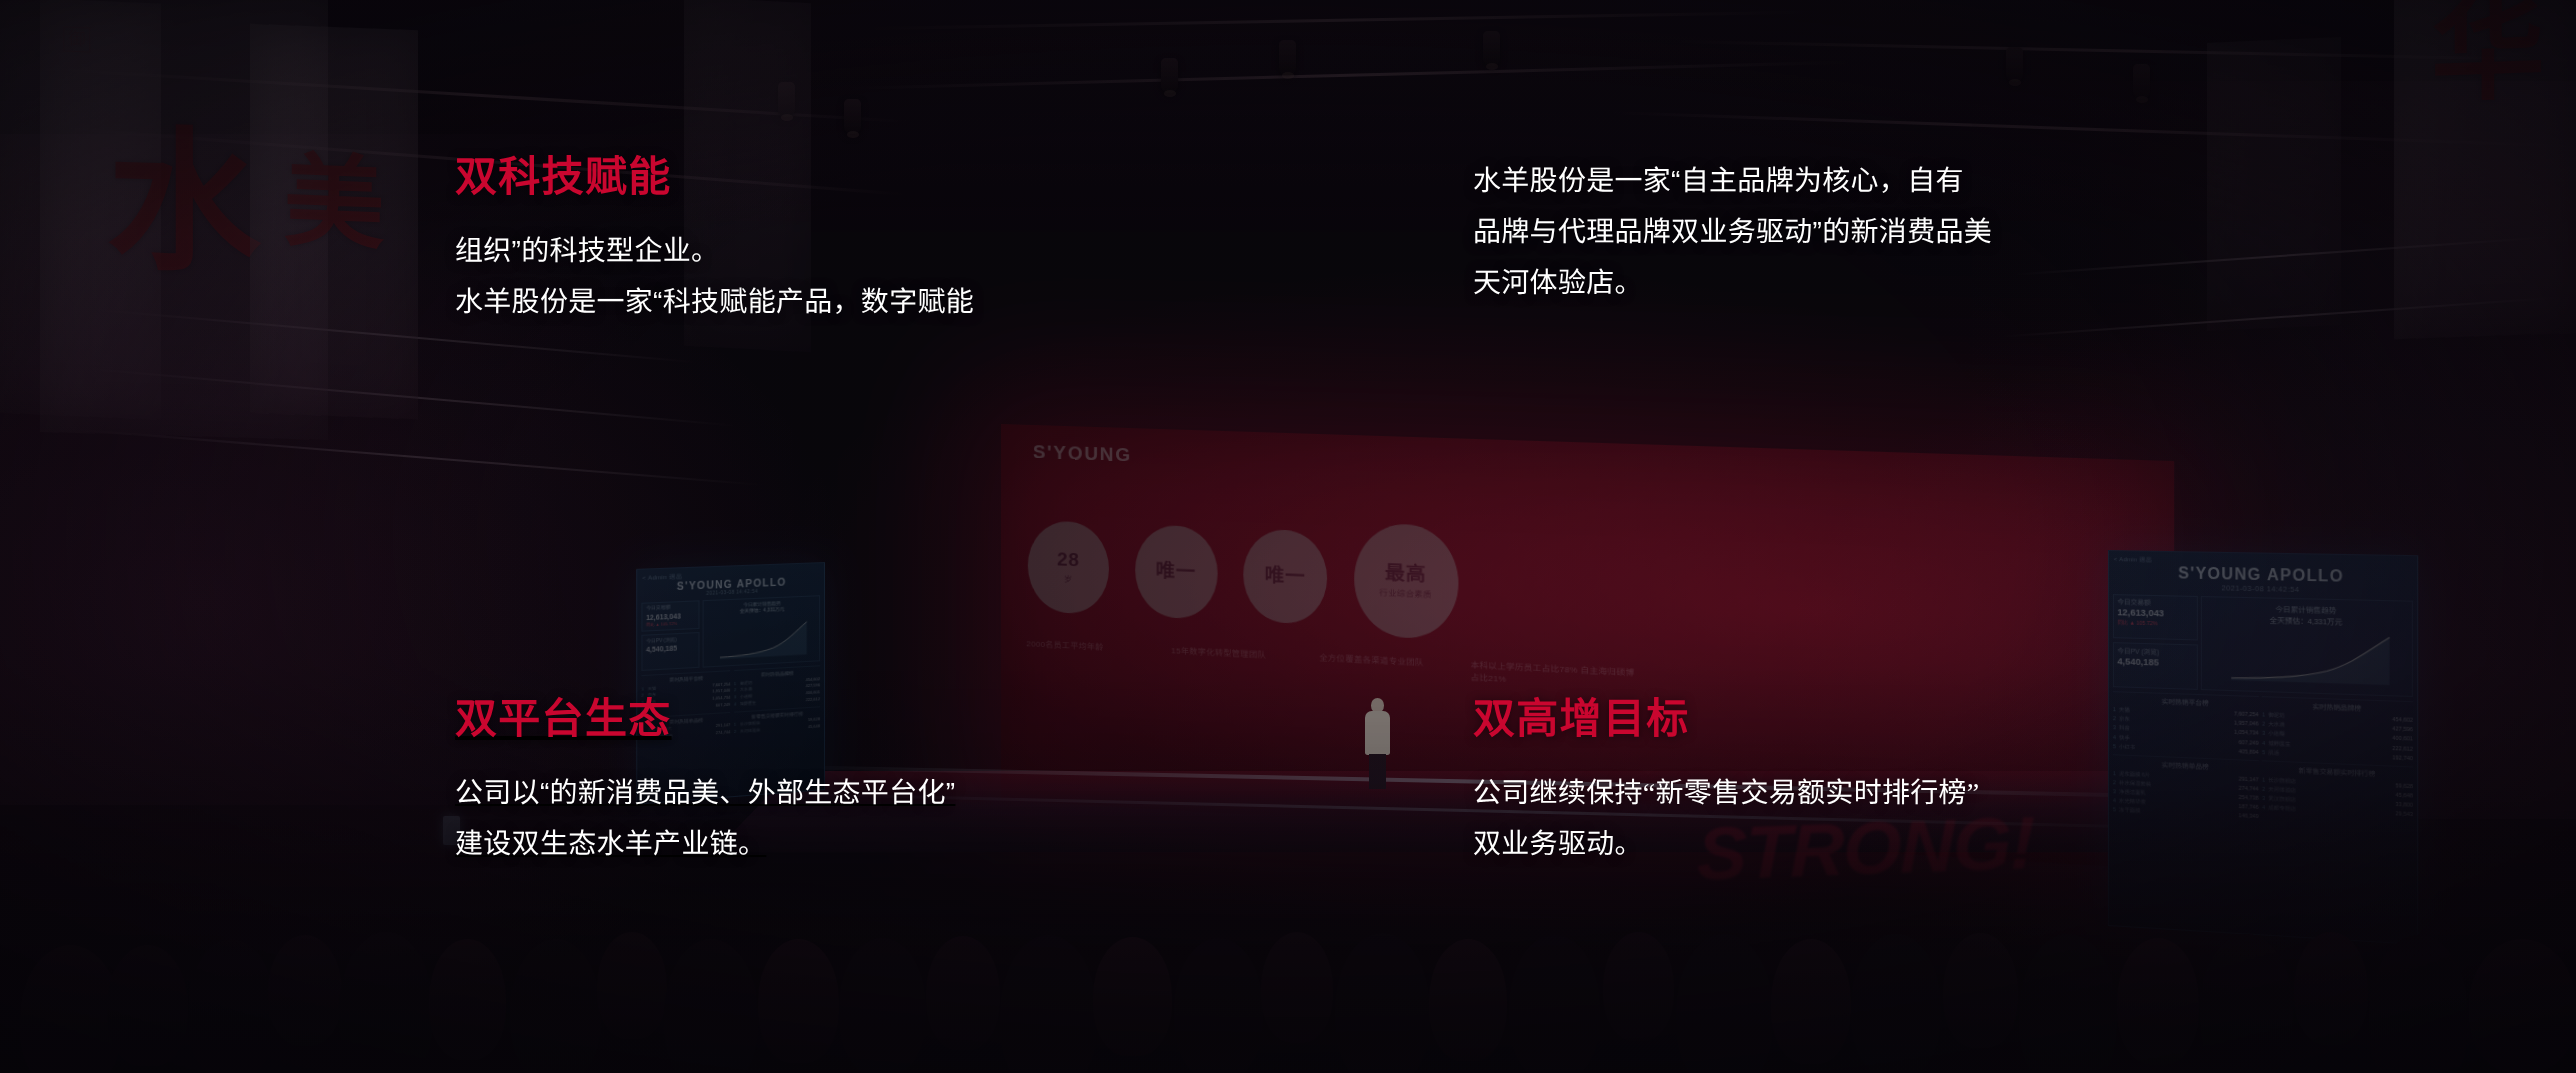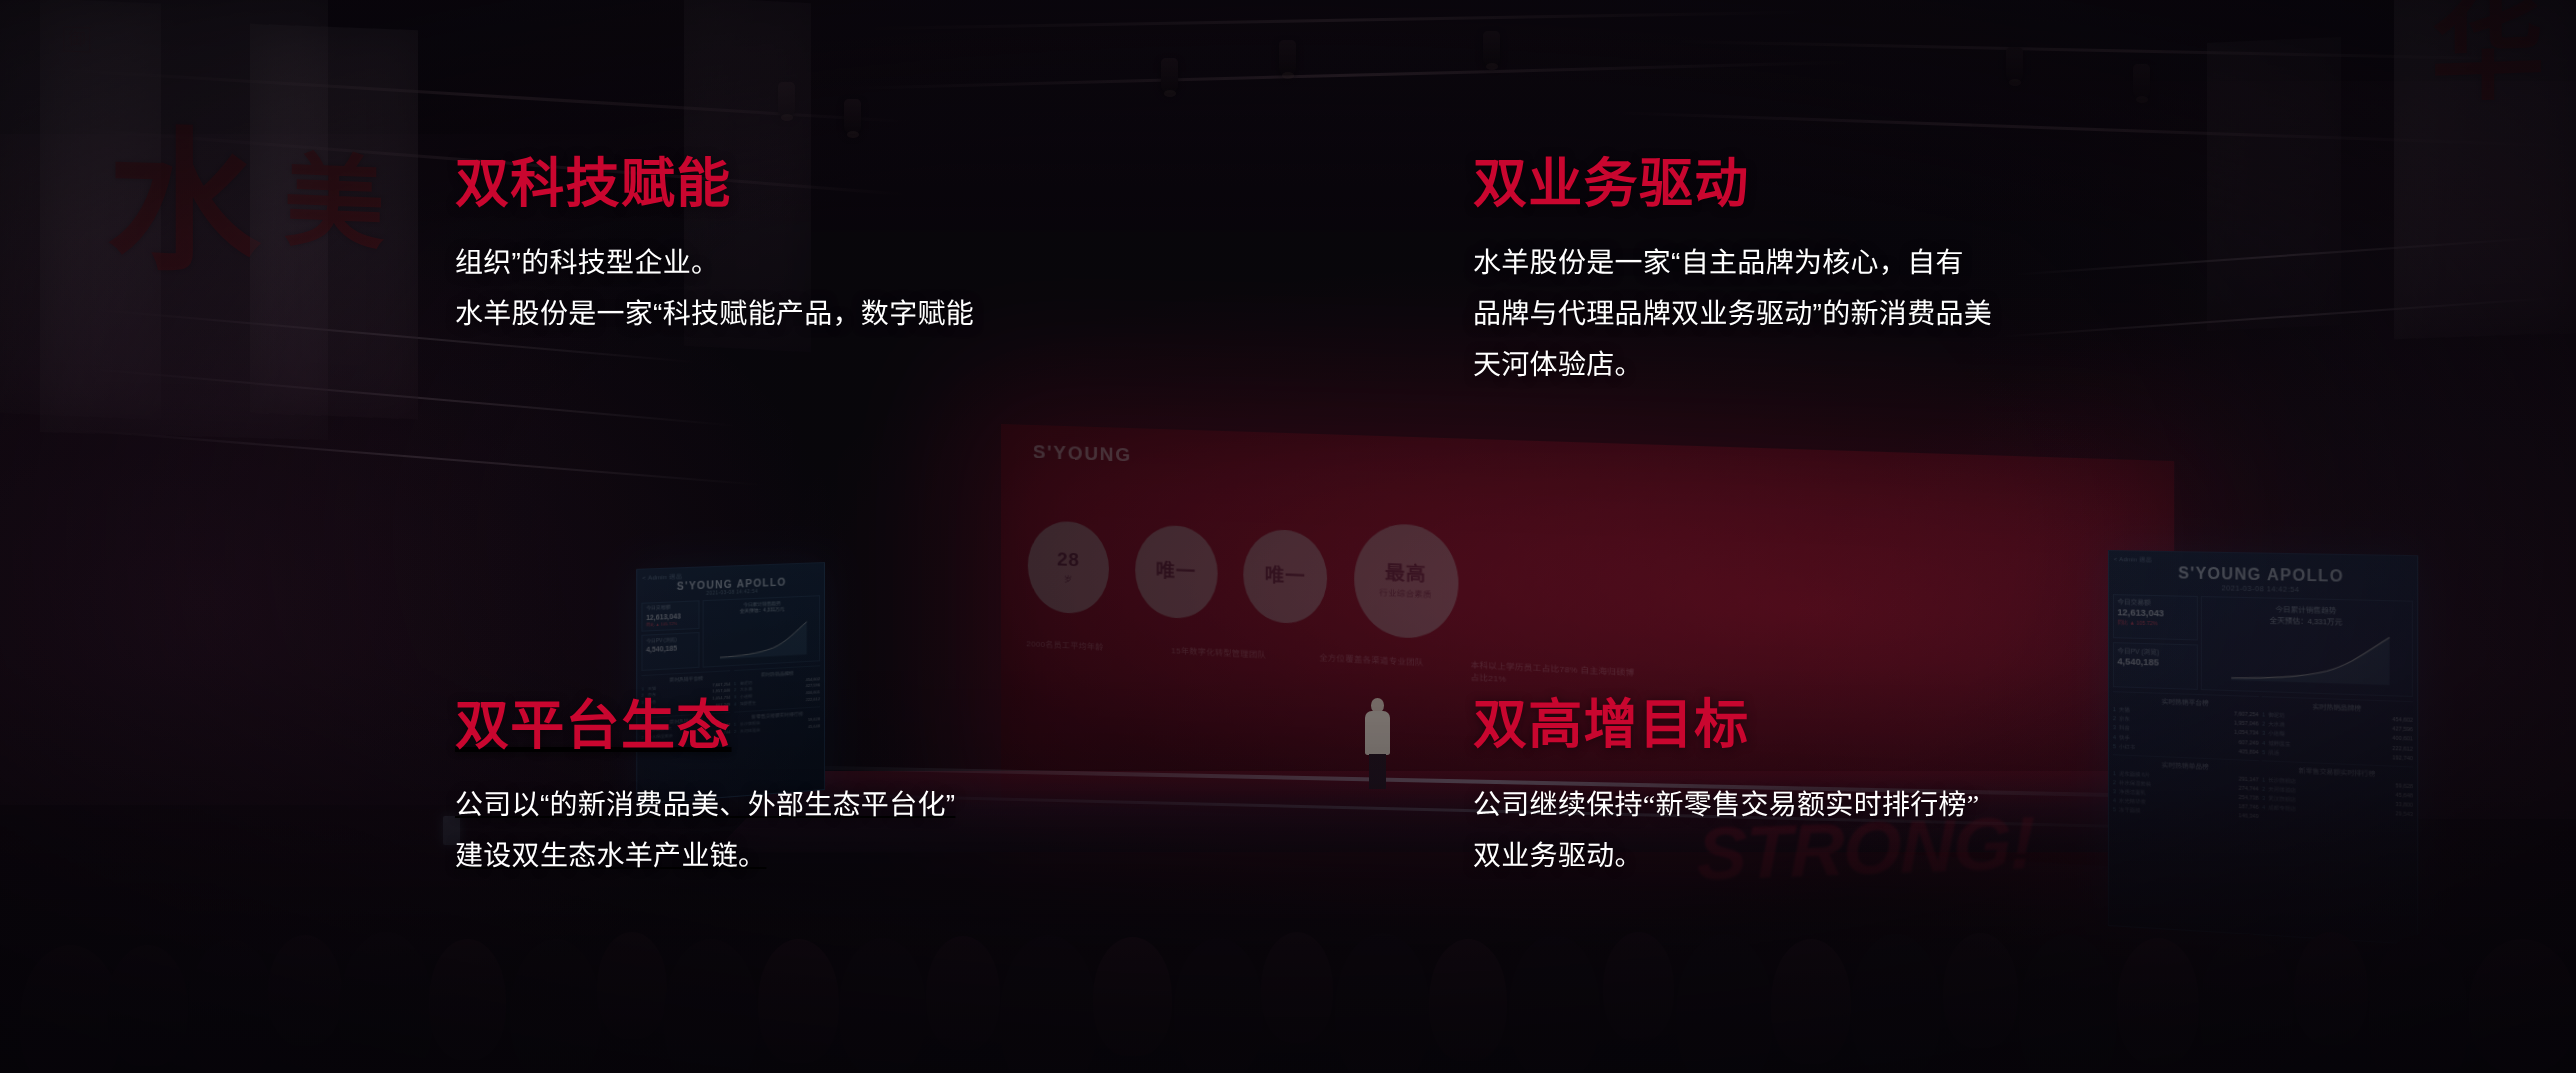--- a/index.html
+++ b/index.html
@@ -256,21 +256,21 @@
   #grade-scrim {
     left:0; top:0; width:2576px; height:1073px;
     background:rgba(10,6,12,.30);
   }
 
   
   #copy { position:absolute; left:0; top:0; width:2576px; height:1073px; }
   .copy-block { position:absolute; }
   .copy-heading {
     color:#C9062F;
-    font-size:54px; font-weight:700; letter-spacing:1.3px;
+    font-size:42px; font-weight:700; letter-spacing:1.3px;
     line-height:1; margin-bottom:28px;
     text-shadow:0 1.3px 9.4px rgba(0,0,0,.55);
   }
   .copy-body {
     color:#FFFFFF;
     font-size:28px; font-weight:400; line-height:1.82;
     letter-spacing:0.3px; max-width:657px;
     text-shadow:0 1.3px 10.7px rgba(0,0,0,.70);
   }
   #block-tech     { left:455px;  top:156px; }
@@ -650,21 +650,20 @@
 
     <div class="copy-block" id="block-tech">
       <div class="copy-heading">双科技赋能</div>
       <div class="copy-body">
         <div>组织”的科技型企业。</div>
         <div>水羊股份是一家“科技赋能产品，数字赋能</div>
       </div>
     </div>
 
     <div class="copy-block" id="block-business">
-      <div class="copy-heading">双业务驱动</div>
       <div class="copy-body">
         <div>水羊股份是一家“自主品牌为核心，自有</div>
         <div>品牌与代理品牌双业务驱动”的新消费品美</div>
         <div>天河体验店。</div>
       </div>
     </div>
 
     <div class="copy-block" id="block-platform">
       <div class="copy-heading">双平台生态</div>
       <div class="copy-body">

